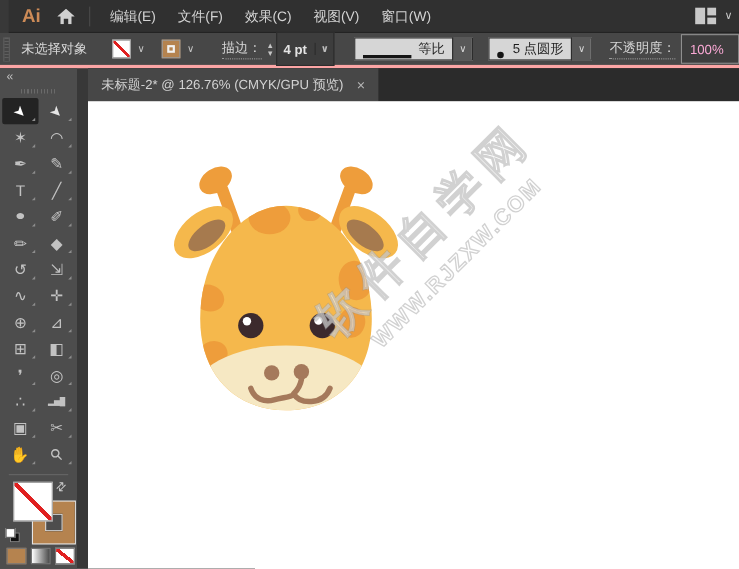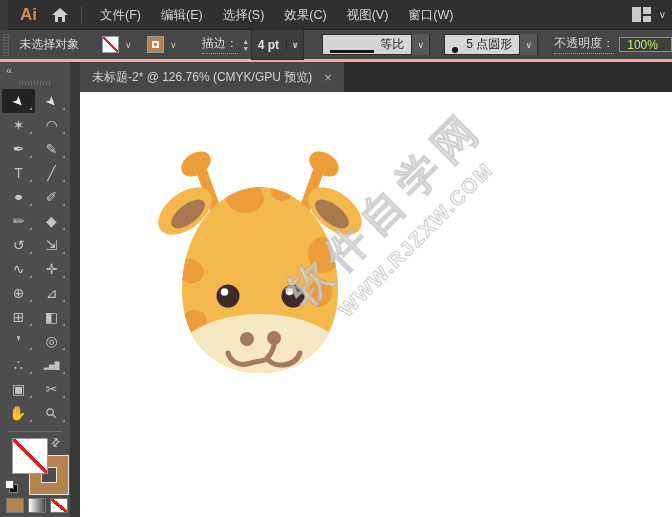--- a/index.html
+++ b/index.html
@@ -46,22 +46,22 @@
       display:flex; align-items:center; color:#e3e3e3;font-weight:bold; }
   .field-dark .val { padding:0 6px; font-size:12px; white-space:nowrap; }
   .field-dark .dd { width:17px; text-align:center; font-size:9px; color:#bdbdbd; border-left:1px solid #2c2c2c; }
   .widget-light { margin-left:18px; height:21px; background:#d6d6d6; color:#1d1d1d;
       display:flex; align-items:center; border:1px solid #2c2c2c; }
   .widget-light .inner { display:flex; align-items:flex-end; padding:0 7px; white-space:nowrap; font-size:12px; }
   .stroke-line { width:44px; height:3px; background:#151515; margin-right:6px; }
   .brush-dot { width:6px; height:6px; border-radius:50%; background:#151515; margin-right:8px; }
   .widget-dd { width:18px; height:21px; background:#585858; border-left:1px solid #2c2c2c;
       display:flex; align-items:center; justify-content:center; font-size:9px; color:#d8d8d8; }
-  .opacity-input { margin-left:5px; width:60px; height:15px; background:#3d3d3d;
-      border:1px solid #8f8f8f; color:#bef264; font-size:12px; display:flex; align-items:center; padding-left:7px; }
+  .opacity-input { margin-left:5px; width:60px; height:27px; background:#3d3d3d;
+      border:1px solid #8f8f8f; color:#f9a8d4; font-size:12px; display:flex; align-items:center; padding-left:7px; }
 
   
   .toolspanel { position:absolute; left:0; top:62px; width:70px; height:455px; background:#4d4d4d; }
   .tp-head { height:16px; display:flex; align-items:center; }
   .collapse { color:#c0c0c0; font-size:11px; margin-left:6px; letter-spacing:-1px; }
   .tp-grip { width:32px; height:4px; margin:3px auto 2px auto;
       background:repeating-linear-gradient(90deg,#6a6a6a 0 1px,transparent 1px 3px); }
   .tools-grid { display:grid; grid-template-columns:33px 33px; grid-auto-rows:24px; justify-content:center; margin-top:4px; }
   .tool { position:relative; display:flex; align-items:center; justify-content:center; color:#c2c2c2; cursor:default; }
   .tool.active { background:#232323; border-radius:2px; color:#ffffff; }
@@ -112,23 +112,22 @@
 
   <div class="menubar" data-name="menu-bar">
     <span class="ai-logo" data-name="app-logo" style="color: rgb(205, 139, 87);">Ai</span>
     <span class="home-btn" data-name="home-button">
       <svg width="16" height="14" viewBox="0 0 16 14" data-name="home-icon">
         <path d="M8 0 L16 7 L13 7 L13 14 L10 14 L10 9 L6 9 L6 14 L3 14 L3 7 L0 7 Z" fill="#d0d0d0"></path>
       </svg>
     </span>
     <span class="mb-sep" data-name="menubar-divider"></span>
     <span data-name="menu-items" style="display:flex;">
+        <span class="menu-item" data-name="menu-item-1">编辑(E)</span>
         <span class="menu-item" data-name="menu-item-0">文件(F)</span>
-        <span class="menu-item" data-name="menu-item-1">编辑(E)</span>
-        <span class="menu-item" data-name="menu-item-4">选择(S)</span>
         <span class="menu-item" data-name="menu-item-5">效果(C)</span>
         <span class="menu-item" data-name="menu-item-6">视图(V)</span>
         <span class="menu-item" data-name="menu-item-7">窗口(W)</span>
       </span>
     <span class="mb-right">
       <span class="ws-icon" data-name="workspace-switcher-icon">
           <i class="a"></i>
           <i class="b"></i>
           <i class="c"></i>
         </span>

